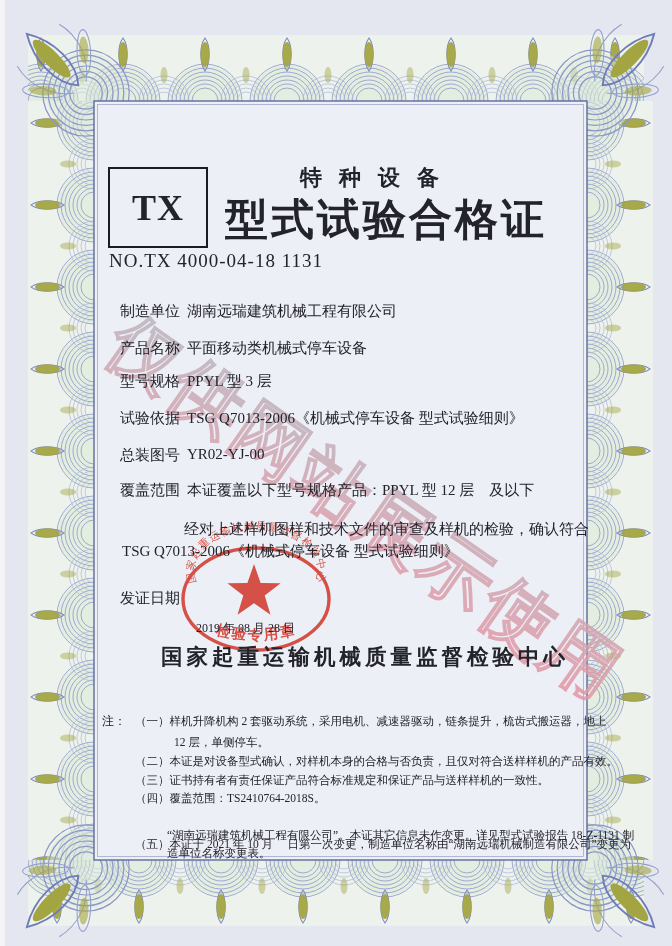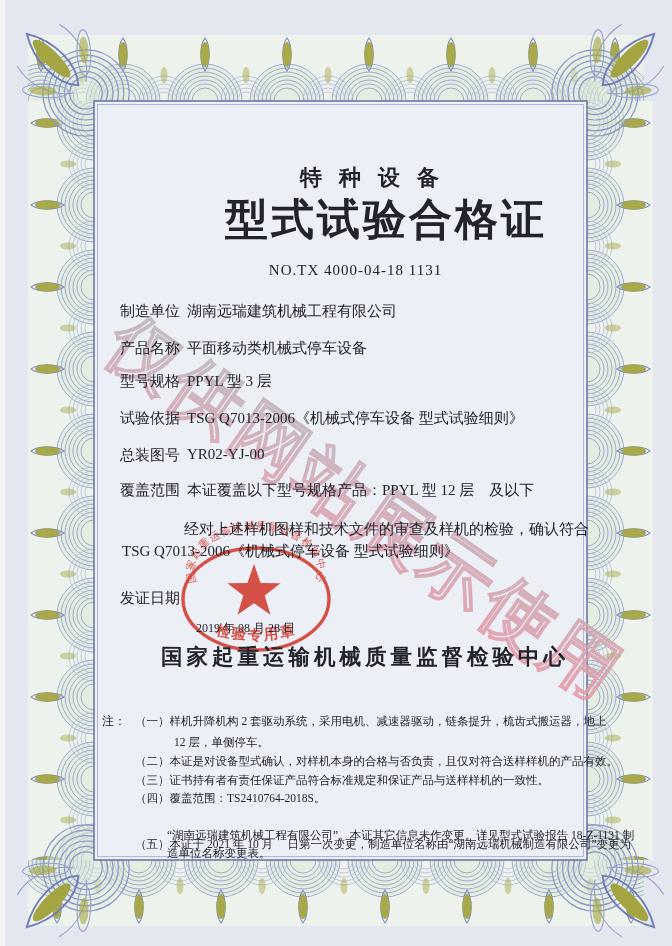--- a/index.html
+++ b/index.html
@@ -18,22 +18,22 @@
     position:absolute;z-index:3;
     left:108px;top:167px;width:96px;height:77px;
     border:2px solid #1b1b24;
     display:flex;align-items:center;justify-content:center;
     font-size:36px;font-weight:bold;letter-spacing:1px;
   }
   .supertitle{left:236px;top:163px;width:250px;text-align:center;
     font-size:22px;font-weight:bold;letter-spacing:17px;padding-left:17px;}
   .title{left:222px;top:191px;width:322px;text-align:left;
     font-size:43px;font-weight:bold;letter-spacing:3px;padding-left:3px;}
-  .certno{left:109px;top:262px;width:493px;text-align:center;
-    font-size:15px;letter-spacing:1px;}
+  .certno{left:109px;top:250px;width:493px;
+    font-size:19px;letter-spacing:1px;}
   .flabel{left:120px;font-size:15px;}
   .fvalue{left:187px;font-size:15px;}
   .stmt{font-size:15px;margin-top:8px;}
   .authority{left:94px;top:642px;width:534px;text-align:center;
     font-size:21.5px;font-weight:bold;letter-spacing:4px;padding-left:4px;}
   .note{font-size:11.5px;}
   .note-label{left:102px;top:713px;font-size:12px;}
 </style>
 </head>
 <body>
@@ -137,20 +137,23 @@
         <textPath href="#sealArc" xlink:href="#sealArc" startOffset="50%" text-anchor="middle">国家起重运输机械质量监督检验中心</textPath>
       </text>
       <text font-size="14.5" font-weight="bold" fill="#d23b2f" letter-spacing="2" font-family="'Liberation Serif','DejaVu Serif',serif">
         <textPath href="#sealBanner" xlink:href="#sealBanner" startOffset="50%" text-anchor="middle">检验专用章</textPath>
       </text>
     </g>
 
     <rect x="0" y="0" width="5" height="946" fill="#f4f4f7"></rect>
   </svg>
 
+  <div class="tx-box">
+    <span>TX</span>
+  </div>
 
   <div class="abs supertitle">特种设备</div>
   <div class="abs title">型式试验合格证</div>
   <div class="abs certno">NO.TX 4000-04-18 1131</div>
 
   <div class="abs flabel" style="top:302px">制造单位</div>
   <div class="abs fvalue" style="top:302px">湖南远瑞建筑机械工程有限公司</div>
 
   <div class="abs flabel" style="top:339px">产品名称</div>
   <div class="abs fvalue" style="top:339px">平面移动类机械式停车设备</div>

